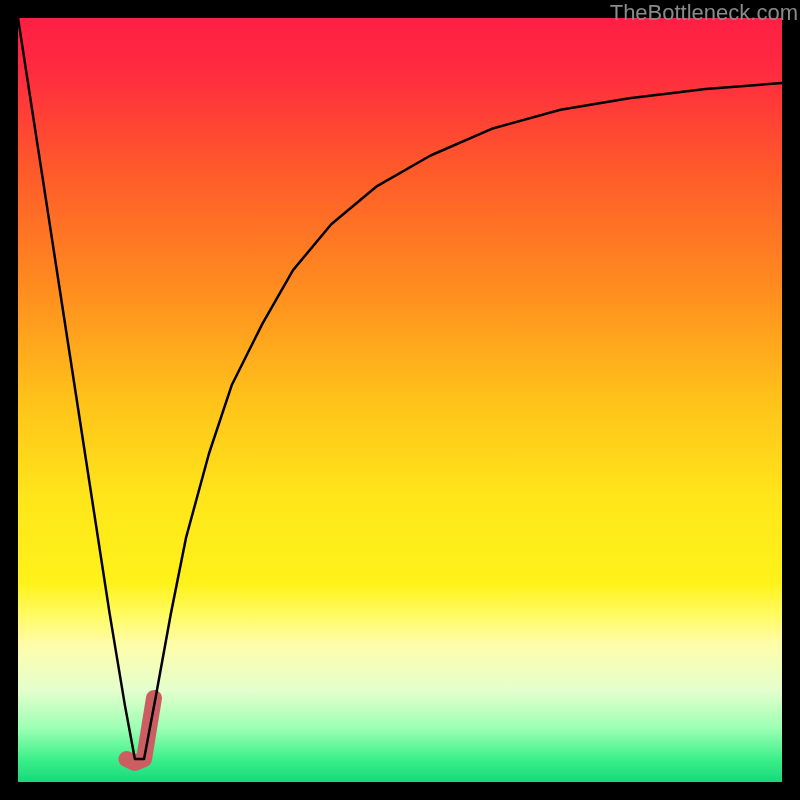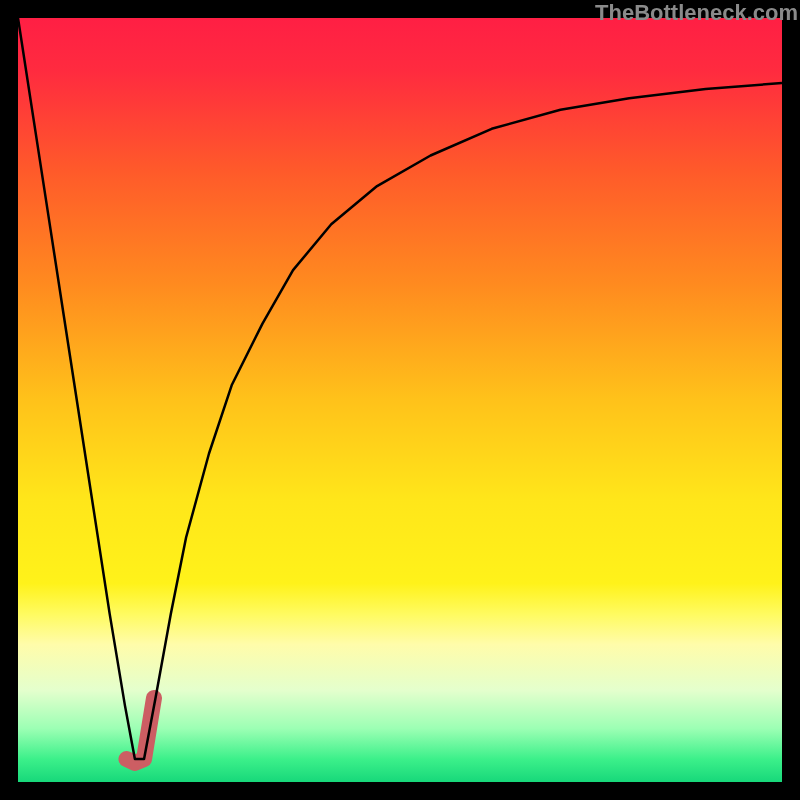--- a/index.html
+++ b/index.html
@@ -24,21 +24,21 @@
     top: 0;
     width: 764px;
     height: 764px;
   }
   .watermark {
     position: absolute;
     top: 0px;
     right: 2px;
     font-family: Arial, Helvetica, sans-serif;
     font-size: 22px;
-    font-weight: 700;
+    font-weight: 400;
     color: #8a8a8a;
     letter-spacing: 0px;
     z-index: 20;
   }
   svg {
     display: block;
   }
 </style>
 </head>
 <body>

